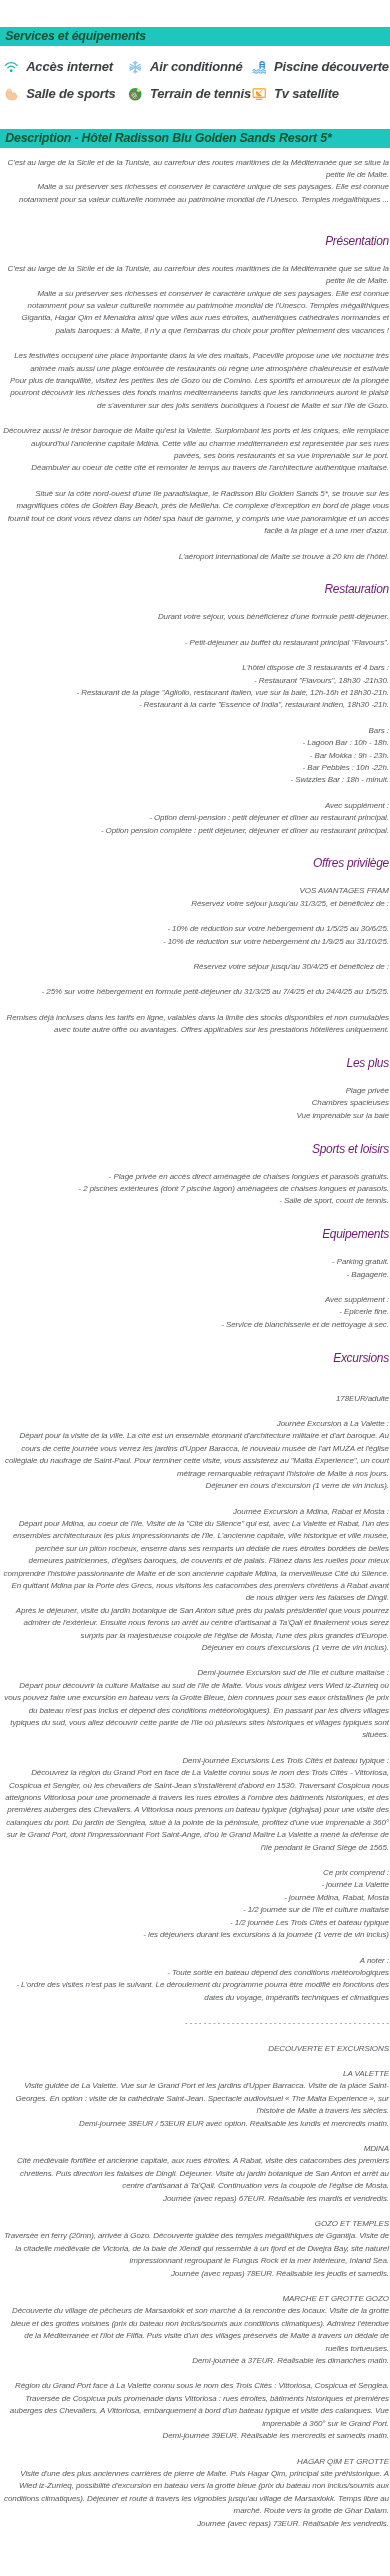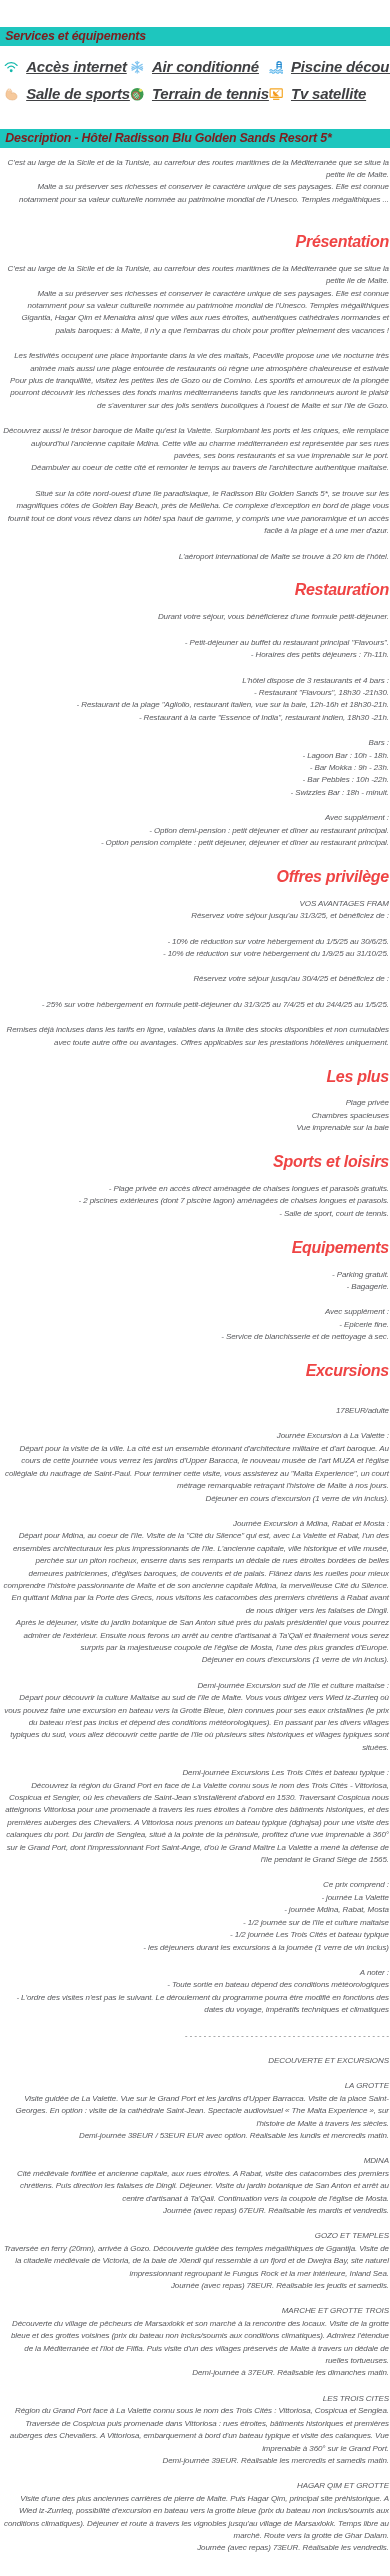--- a/index.html
+++ b/index.html
@@ -3,21 +3,21 @@
 <meta charset="utf-8">
 <style>
   html, body { margin:0; padding:0; background:#ffffff; }
   body {
     width:391px;
     font-family:"Liberation Sans", sans-serif;
     -webkit-font-smoothing:antialiased;
   }
   .band {
     background:#1EC6BE;
-    color:#7f1d1d;
+    color:#14532d;
     font-style:italic;
     font-weight:bold;
     font-size:12.4px;
     line-height:19px;
     height:19px;
     padding:0 5.2px;
     letter-spacing:-0.2px;
     white-space:nowrap;
     overflow:hidden;
   }
@@ -28,41 +28,40 @@
     row-gap:4.1px;
     padding:9.3px 2.1px 24px 4.1px;
   }
   .amenity { display:flex; align-items:center; gap:7.7px; height:23px; }
   .amenity-icon { width:14.4px; height:14.4px; flex:0 0 14.4px; }
   .amenity-icon svg { width:14.4px; height:14.4px; display:block; }
   .amenity-label {
     font-style:italic;
     font-weight:bold;
     color:#3F4043;
-    font-size:15px;
+    font-size:13px;
     letter-spacing:-0.2px;
     white-space:nowrap;
-    text-decoration:underline;
   }
   .content {
     padding:8.2px 2.1px 0 2.1px;
     color:#595A5E;
     font-style:italic;
     font-size:8px;
     line-height:12.4px;
     letter-spacing:-0.1px;
     text-align:right;
   }
   p.line { margin:0; }
   .gap { height:13px; }
   h2.section-heading {
-    color:#ef4444;
+    color:#701a75;
     font-style:italic;
-    font-weight:bold;
-    font-size:16px;
+    font-weight:normal;
+    font-size:12px;
     line-height:17.5px;
     margin:18.5px 0 12.4px 0;
     letter-spacing:-0.3px;
   }
 </style>
 </head>
 <body>
 
 <header class="band band-top">
   <span>Services et équipements</span>
@@ -194,21 +193,20 @@
         <p class="line">L'aéroport international de Malte se trouve à 20 km de l'hôtel.</p>
       </div>
   </section>
 
   <section>
     <h2 class="section-heading">Restauration</h2>
     <div>
         <p class="line">Durant votre séjour, vous bénéficierez d'une formule petit-déjeuner.</p>
         <div class="gap"></div>
         <p class="line">- Petit-déjeuner au buffet du restaurant principal "Flavours".</p>
-        <p class="line">- Horaires des petits déjeuners : 7h-11h.</p>
         <div class="gap"></div>
         <p class="line">L'hôtel dispose de 3 restaurants et 4 bars :</p>
         <p class="line">- Restaurant "Flavours", 18h30 -21h30.</p>
         <p class="line">- Restaurant de la plage "Agliolio, restaurant italien, vue sur la baie, 12h-16h et 18h30-21h.</p>
         <p class="line">- Restaurant à la carte "Essence of India", restaurant indien, 18h30 -21h.</p>
         <div class="gap"></div>
         <p class="line">Bars :</p>
         <p class="line">- Lagoon Bar : 10h - 18h.</p>
         <p class="line">- Bar Mokka : 9h - 23h.</p>
         <p class="line">- Bar Pebbles : 10h -22h.</p>
@@ -296,37 +294,36 @@
         <p class="line">- les déjeuners durant les excursions à la journée (1 verre de vin inclus)</p>
         <div class="gap"></div>
         <p class="line">A noter :</p>
         <p class="line">- Toute sortie en bateau dépend des conditions météorologiques</p>
         <p class="line">- L'ordre des visites n'est pas le suivant. Le déroulement du programme pourra être modifié en fonctions des dates du voyage, impératifs techniques et climatiques</p>
         <div class="gap"></div>
         <p class="line">- - - - - - - - - - - - - - - - - - - - - - - - - - - - - - - - - - - - - - - - - - - -</p>
         <div class="gap"></div>
         <p class="line">DECOUVERTE ET EXCURSIONS</p>
         <div class="gap"></div>
-        <p class="line">LA GROTTE</p>
+        <p class="line">LA VALETTE</p>
         <p class="line">Visite guidée de La Valette. Vue sur le Grand Port et les jardins d'Upper Barracca. Visite de la place Saint-Georges. En option : visite de la cathédrale Saint-Jean. Spectacle audiovisuel « The Malta Experience », sur l'histoire de Malte à travers les siècles.</p>
         <p class="line">Demi-journée 38EUR / 53EUR EUR avec option. Réalisable les lundis et mercredis matin.</p>
         <div class="gap"></div>
         <p class="line">MDINA</p>
         <p class="line">Cité médiévale fortifiée et ancienne capitale, aux rues étroites. A Rabat, visite des catacombes des premiers chrétiens. Puis direction les falaises de Dingli. Déjeuner. Visite du jardin botanique de San Anton et arrêt au centre d'artisanat à Ta'Qali. Continuation vers la coupole de l'église de Mosta.</p>
         <p class="line">Journée (avec repas) 67EUR. Réalisable les mardis et vendredis.</p>
         <div class="gap"></div>
         <p class="line">GOZO ET TEMPLES</p>
         <p class="line">Traversée en ferry (20mn), arrivée à Gozo. Découverte guidée des temples mégalithiques de Ggantija. Visite de la citadelle médiévale de Victoria, de la baie de Xlendi qui ressemble à un fjord et de Dwejra Bay, site naturel impressionnant regroupant le Fungus Rock et la mer intérieure, Inland Sea.</p>
         <p class="line">Journée (avec repas) 78EUR. Réalisable les jeudis et samedis.</p>
         <div class="gap"></div>
-        <p class="line">MARCHE ET GROTTE TROIS</p>
+        <p class="line">MARCHE ET GROTTE GOZO</p>
         <p class="line">Découverte du village de pêcheurs de Marsaxlokk et son marché à la rencontre des locaux. Visite de la grotte bleue et des grottes voisines (prix du bateau non inclus/soumis aux conditions climatiques). Admirez l'étendue de la Méditerranée et l'îlot de Filfla. Puis visite d'un des villages préservés de Malte à travers un dédale de ruelles tortueuses.</p>
         <p class="line">Demi-journée à 37EUR. Réalisable les dimanches matin.</p>
         <div class="gap"></div>
-        <p class="line">LES TROIS CITES</p>
         <p class="line">Région du Grand Port face à La Valette connu sous le nom des Trois Cités : Vittoriosa, Cospicua et Senglea. Traversée de Cospicua puis promenade dans Vittoriosa : rues étroites, bâtiments historiques et premières auberges des Chevaliers. A Vittoriosa, embarquement à bord d'un bateau typique et visite des calanques. Vue imprenable à 360° sur le Grand Port.</p>
         <p class="line">Demi-journée 39EUR. Réalisable les mercredis et samedis matin.</p>
         <div class="gap"></div>
         <p class="line">HAGAR QIM ET GROTTE</p>
         <p class="line">Visite d'une des plus anciennes carrières de pierre de Malte. Puis Hagar Qim, principal site préhistorique. A Wied iz-Zurrieq, possibilité d'excursion en bateau vers la grotte bleue (prix du bateau non inclus/soumis aux conditions climatiques). Déjeuner et route à travers les vignobles jusqu'au village de Marsaxlokk. Temps libre au marché. Route vers la grotte de Ghar Dalam.</p>
         <p class="line">Journée (avec repas) 73EUR. Réalisable les vendredis.</p>
         <div class="gap"></div>
       </div>
   </section>
 

